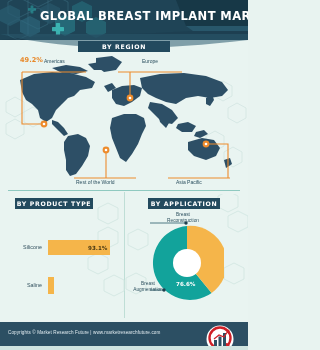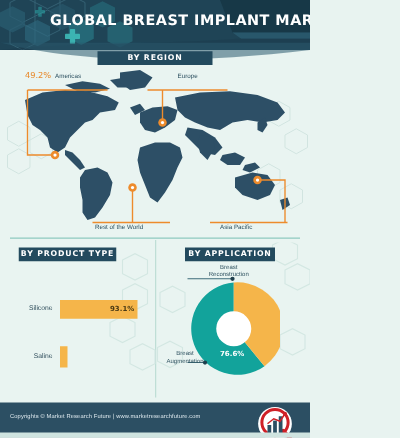--- a/index.html
+++ b/index.html
@@ -28,21 +28,21 @@
     text-transform:uppercase;font-family:"DejaVu Sans",sans-serif;
   }
   #badge-region{left:78px;top:41px;width:92px;}
   #badge-product{left:15px;top:198px;width:78px;}
   #badge-application{left:148px;top:198px;width:72px;}
 
   
   .mapwrap{position:absolute;left:0;top:52px;width:248px;height:132px;}
   .mapsvg{position:absolute;left:0;top:0;}
   .m-label{position:absolute;font-size:5px;color:#2b4f5f;white-space:nowrap;font-family:"Liberation Sans",sans-serif;}
-  .m-pct{position:absolute;font-size:6.6px;font-weight:normal;color:#e8892b;white-space:nowrap;font-family:"DejaVu Sans",sans-serif;}
+  .m-pct{position:absolute;font-size:6.6px;font-weight:bold;color:#e8892b;white-space:nowrap;font-family:"DejaVu Sans",sans-serif;}
 
   
   .panel-left{position:absolute;left:0;top:188px;width:124px;height:132px;}
   .panel-right{position:absolute;left:124px;top:188px;width:124px;height:132px;}
   .divider-v{position:absolute;left:124px;top:192px;width:1px;height:126px;background:#bfded6;}
   .divider-h{position:absolute;left:8px;top:190px;width:232px;height:1px;background:#8fc9c0;}
 
   .bar-label{position:absolute;font-size:5.4px;color:#32505e;text-align:right;width:36px;font-family:"Liberation Sans",sans-serif;}
   .bar{position:absolute;background:#f5b54a;height:15px;}
   .bar-val{position:absolute;font-size:5.6px;font-weight:bold;color:#4a3a14;font-family:"DejaVu Sans",sans-serif;}

